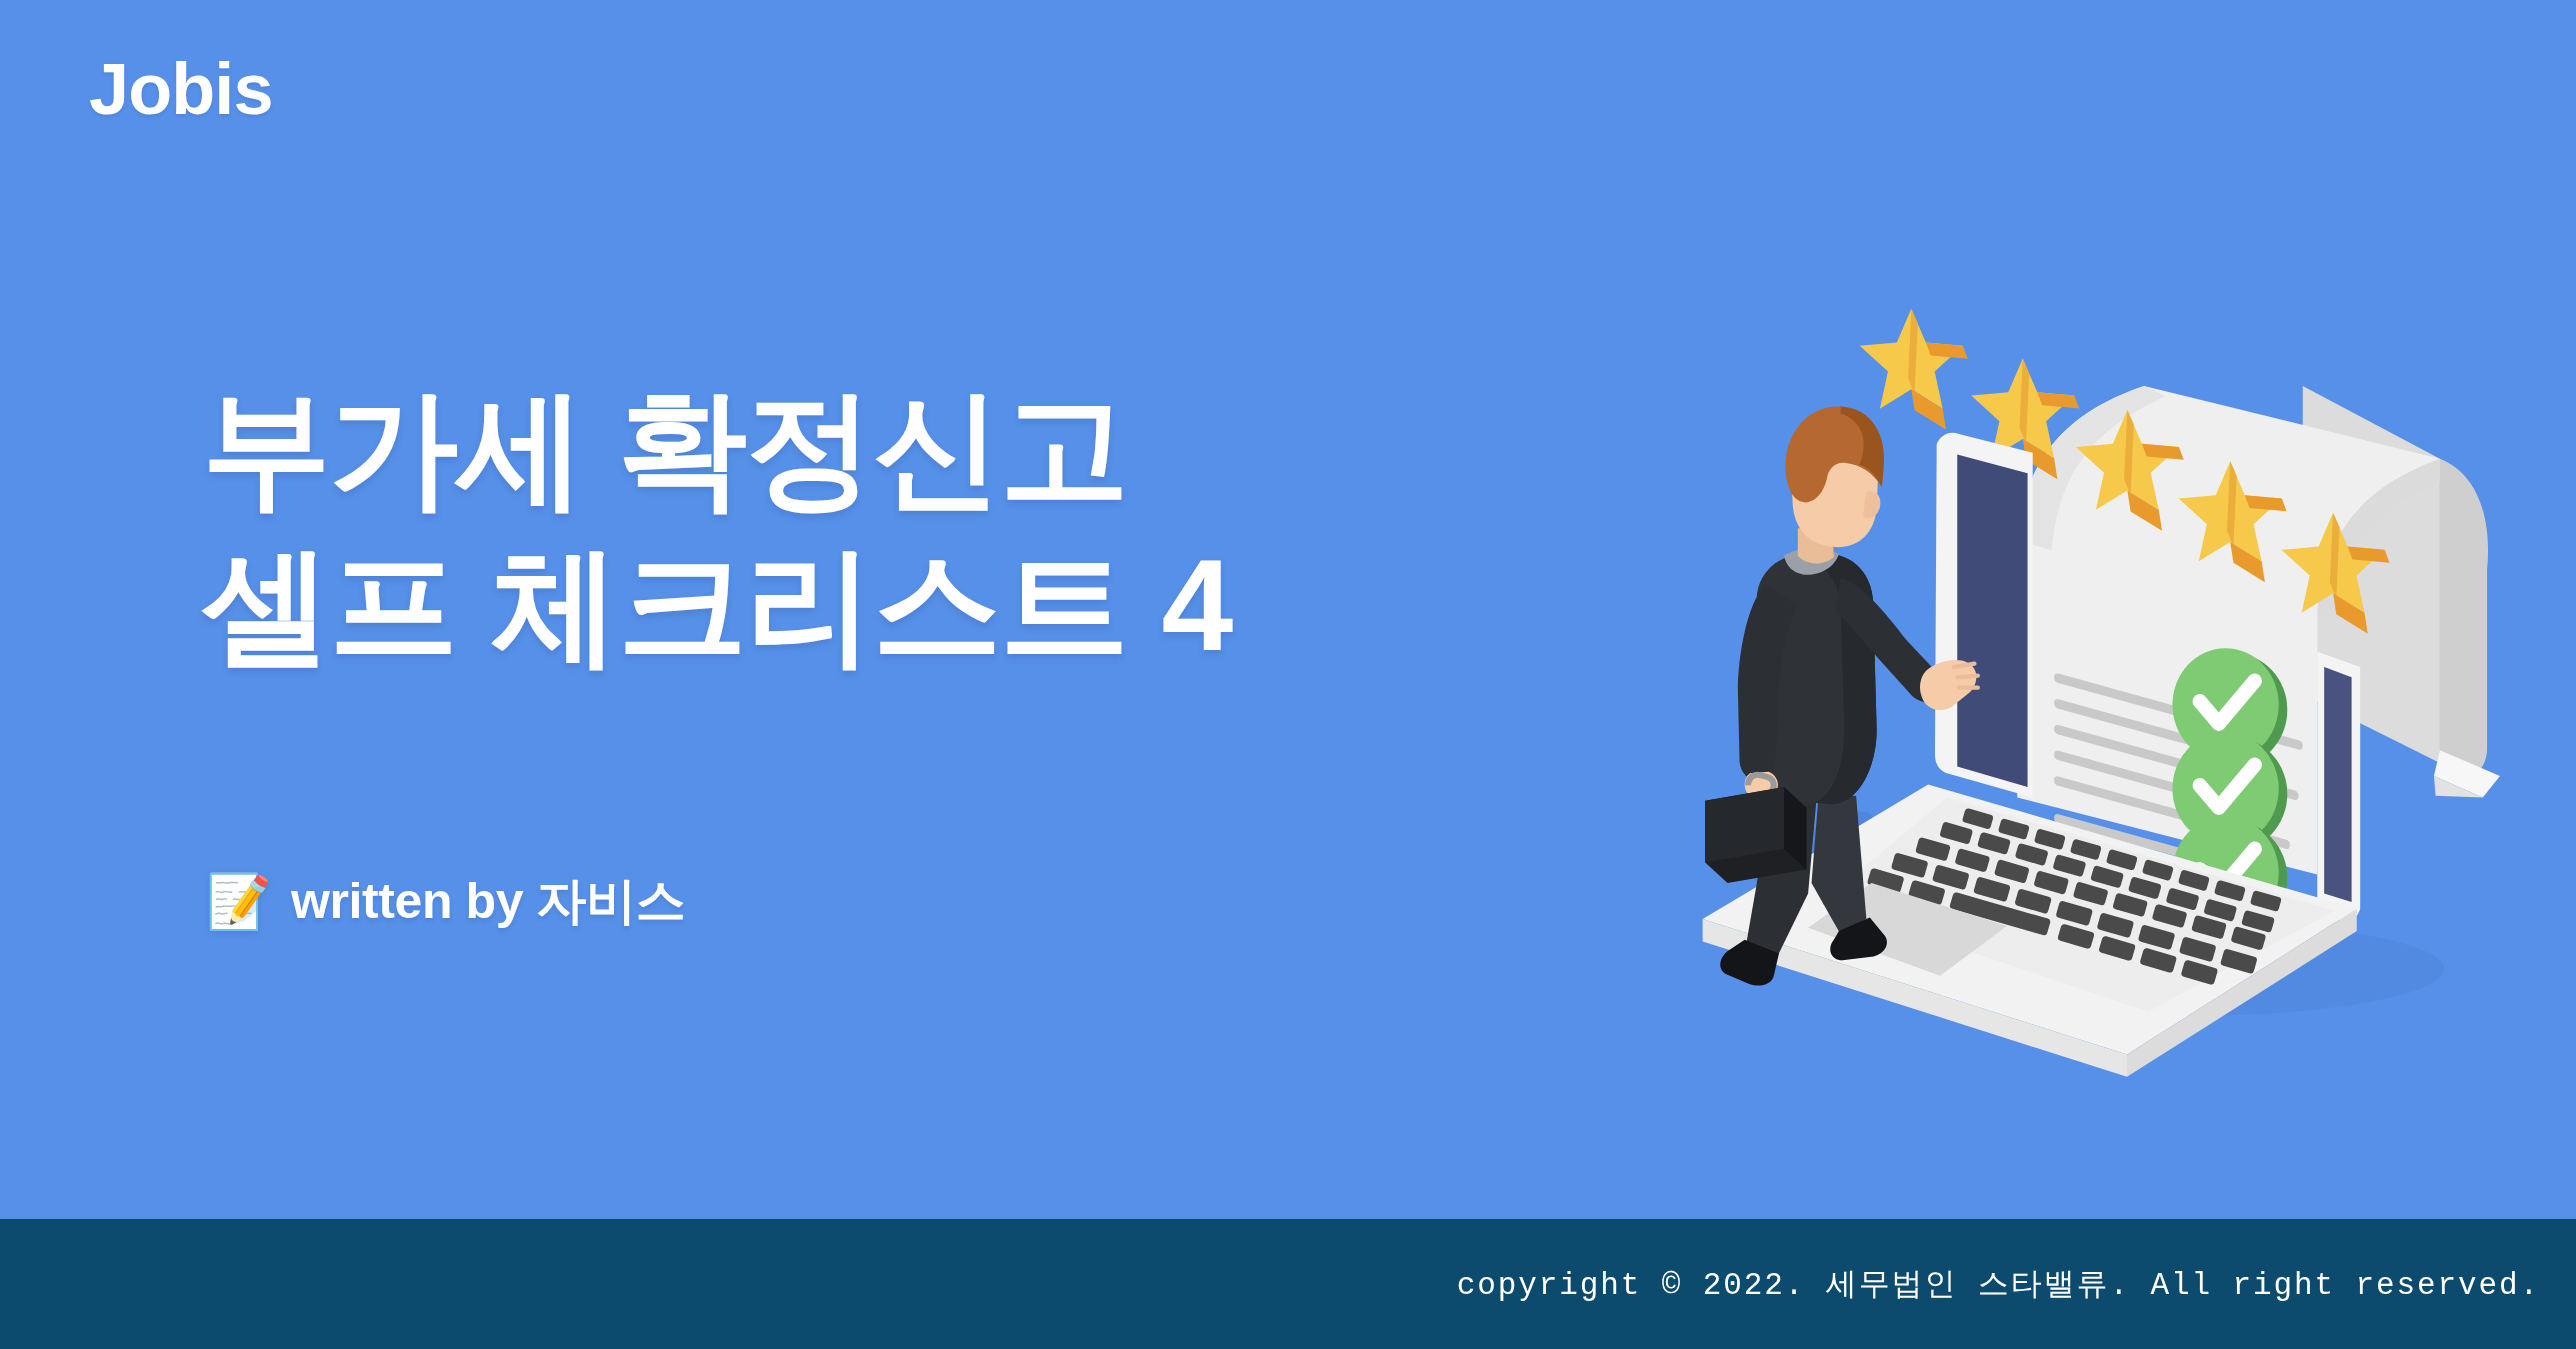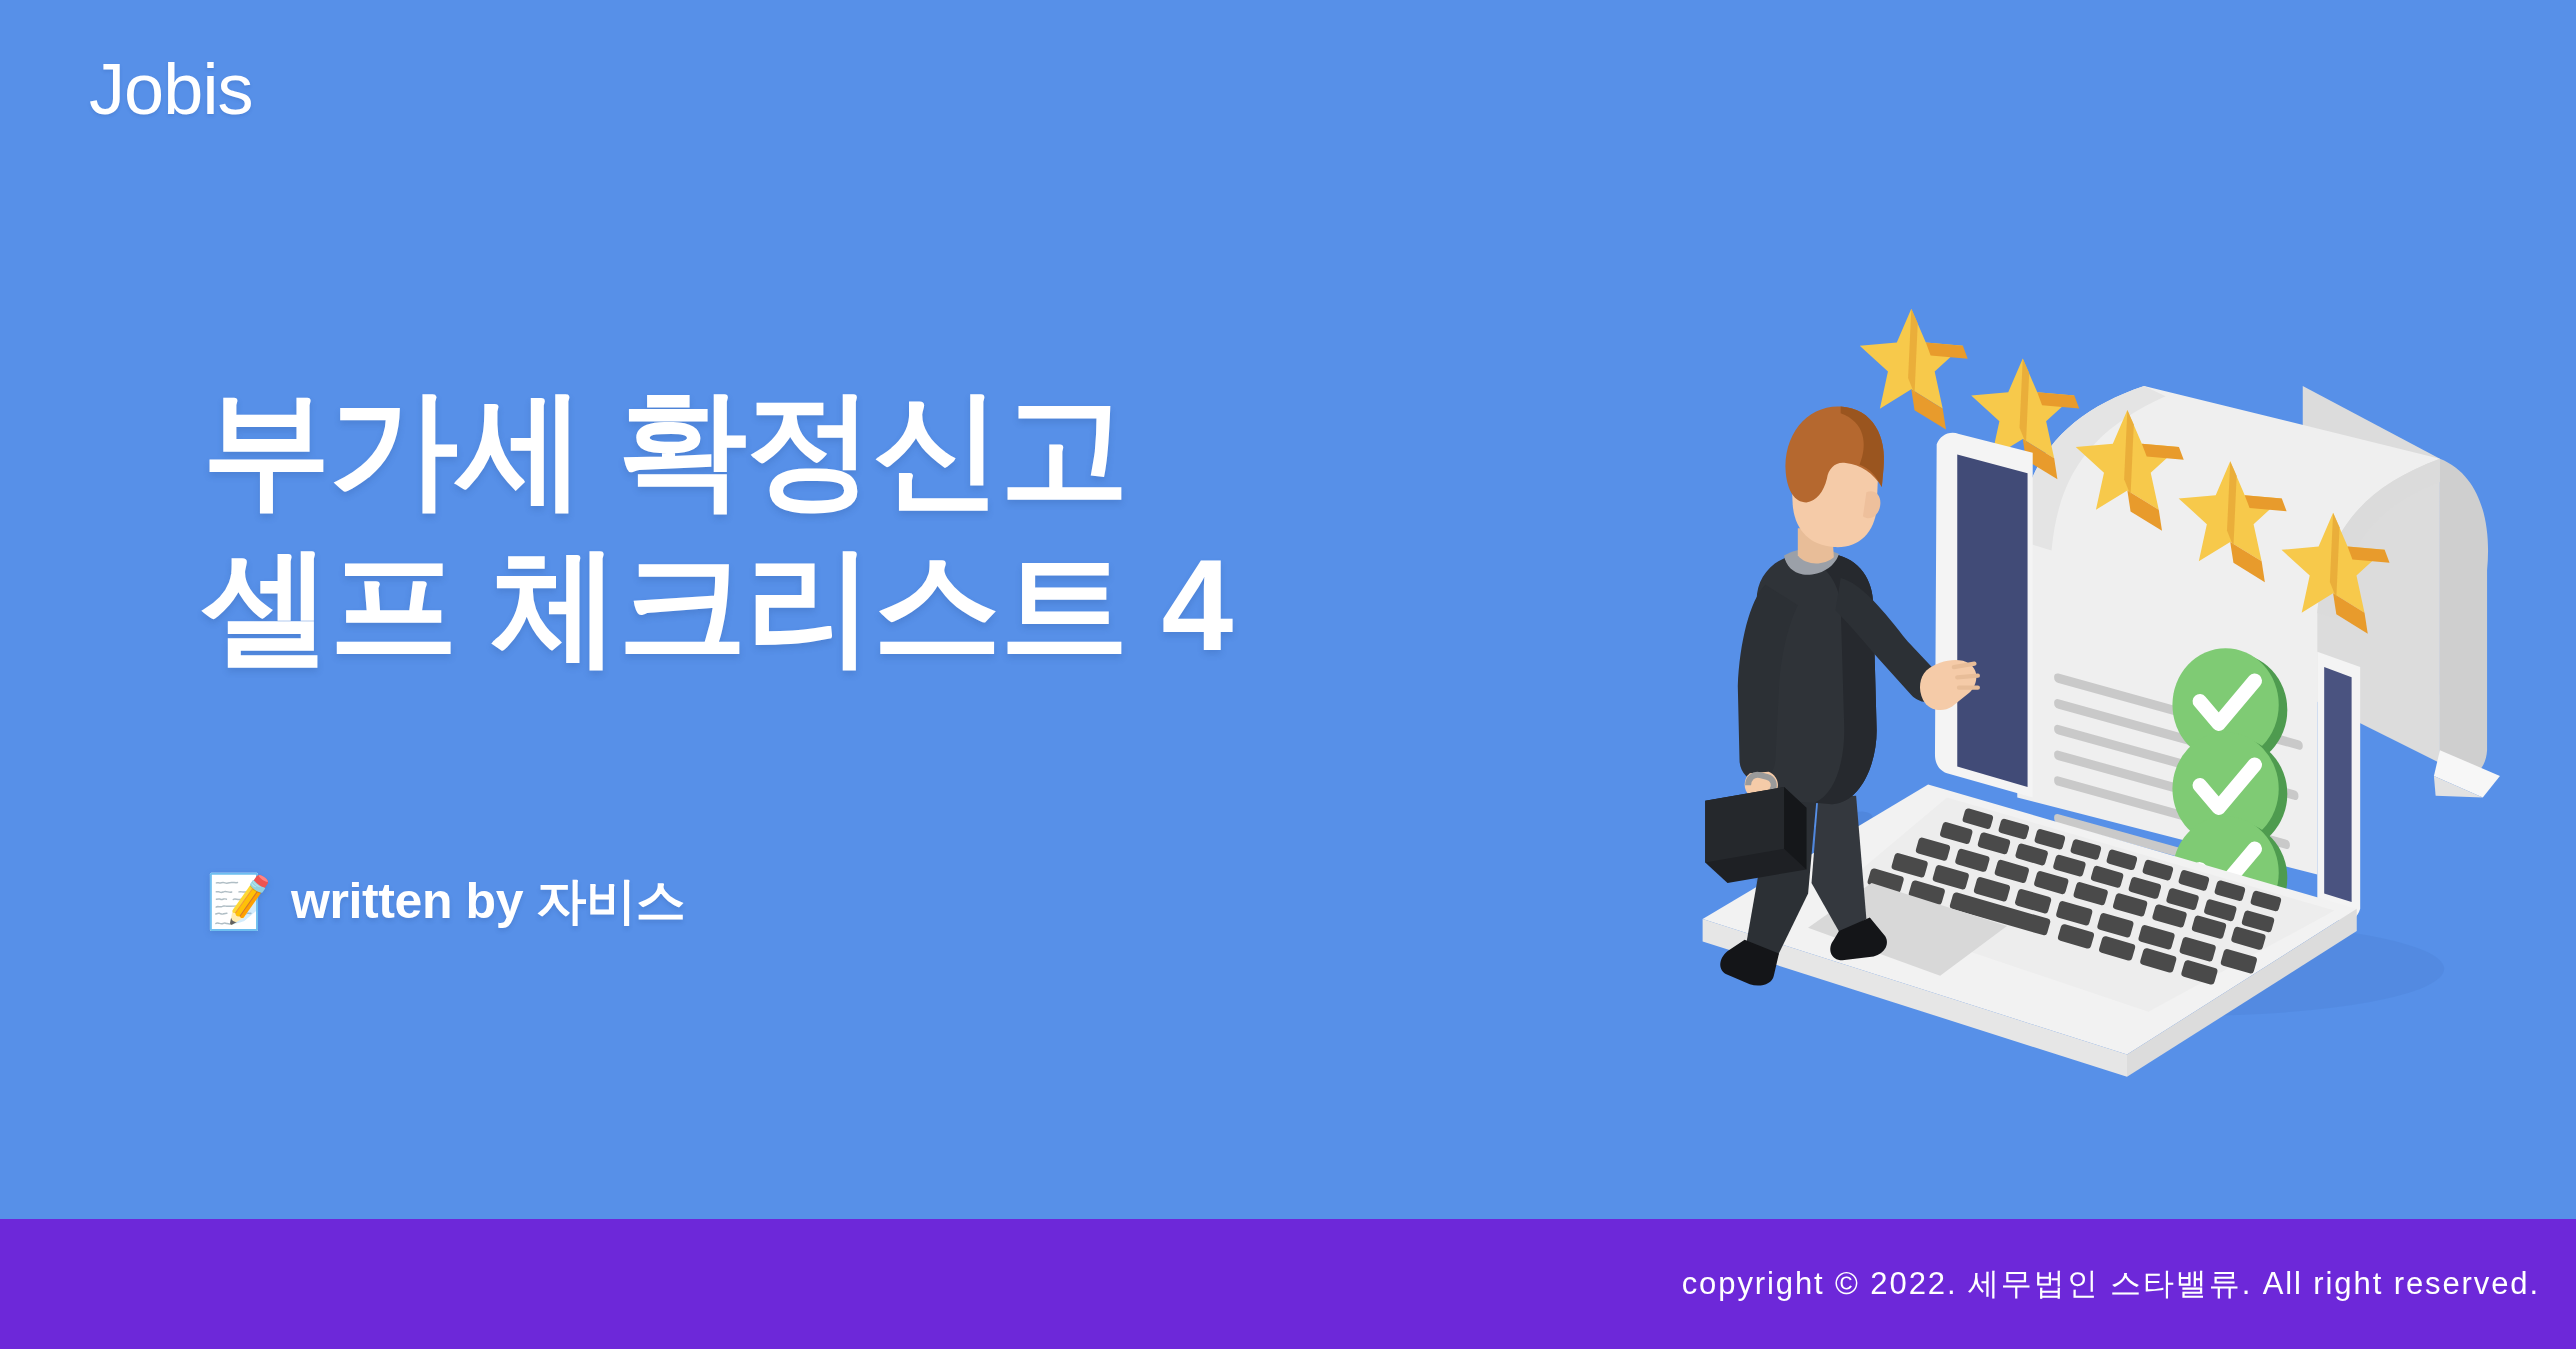--- a/index.html
+++ b/index.html
@@ -18,21 +18,21 @@
     background: #5790E8;
     overflow: hidden;
   }
 
   
   .brand {
     position: absolute;
     left: 89px;
     top: 53px;
     font-size: 72px;
-    font-weight: 400;
+    font-weight: 700;
     letter-spacing: -0.9px;
     color: #ffffff;
     line-height: 1;
     text-shadow: 0 1.7px 3.4px rgba(40,80,150,0.18);
     user-select: none;
   }
 
   
   .headline {
     position: absolute;
@@ -73,24 +73,25 @@
     text-shadow: 0 2.6px 4.3px rgba(40,80,150,0.20);
   }
 
   
   .footer {
     position: absolute;
     left: 0;
     right: 0;
     top: 1219px;
     height: 130px;
-    background: #6d28d9;
+    background: #0c4a6e;
     display: flex;
     align-items: center;
     justify-content: flex-end;
+    font-family: Liberation Mono, monospace;
   }
   .footer-text {
     color: #ffffff;
     font-size: 31px;
     font-weight: 400;
     letter-spacing: 1.9px;
     padding-right: 36px;
     white-space: nowrap;
   }
 

